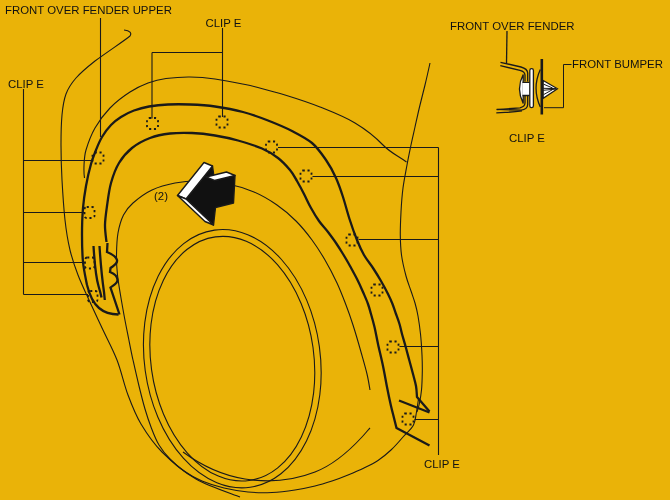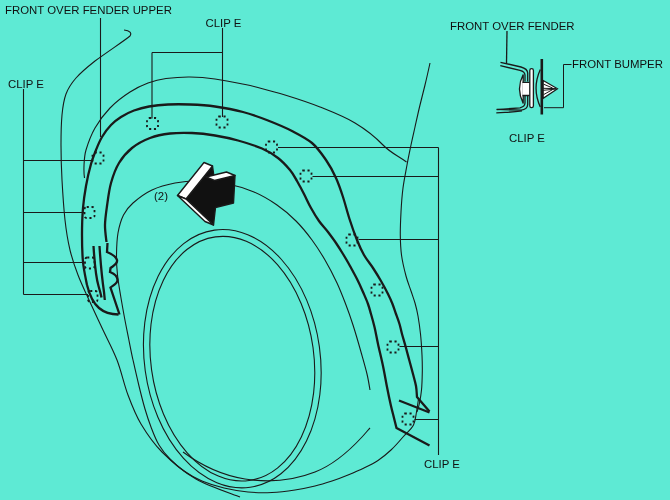--- a/index.html
+++ b/index.html
@@ -1,16 +1,16 @@
 <!DOCTYPE html>
 <html><head>
 <meta charset="utf-8">
 <style>
 html,body{margin:0;padding:0;background:#fff;-webkit-font-smoothing:antialiased;}
-#page{position:relative;width:670px;height:500px;background:#5eead4;overflow:hidden;}
+#page{position:relative;width:670px;height:500px;background:#eab308;overflow:hidden;}
 svg{position:absolute;top:0;left:0;}
 text{font-family:"Liberation Sans",sans-serif;font-size:11.4px;fill:#111;}
 </style>
 </head>
 <body>
 <div id="page">
 <svg width="670" height="500" viewBox="0 0 670 500">
 <g fill="none" stroke="#1a1a1a">
 
 <g stroke-width="1.1">

